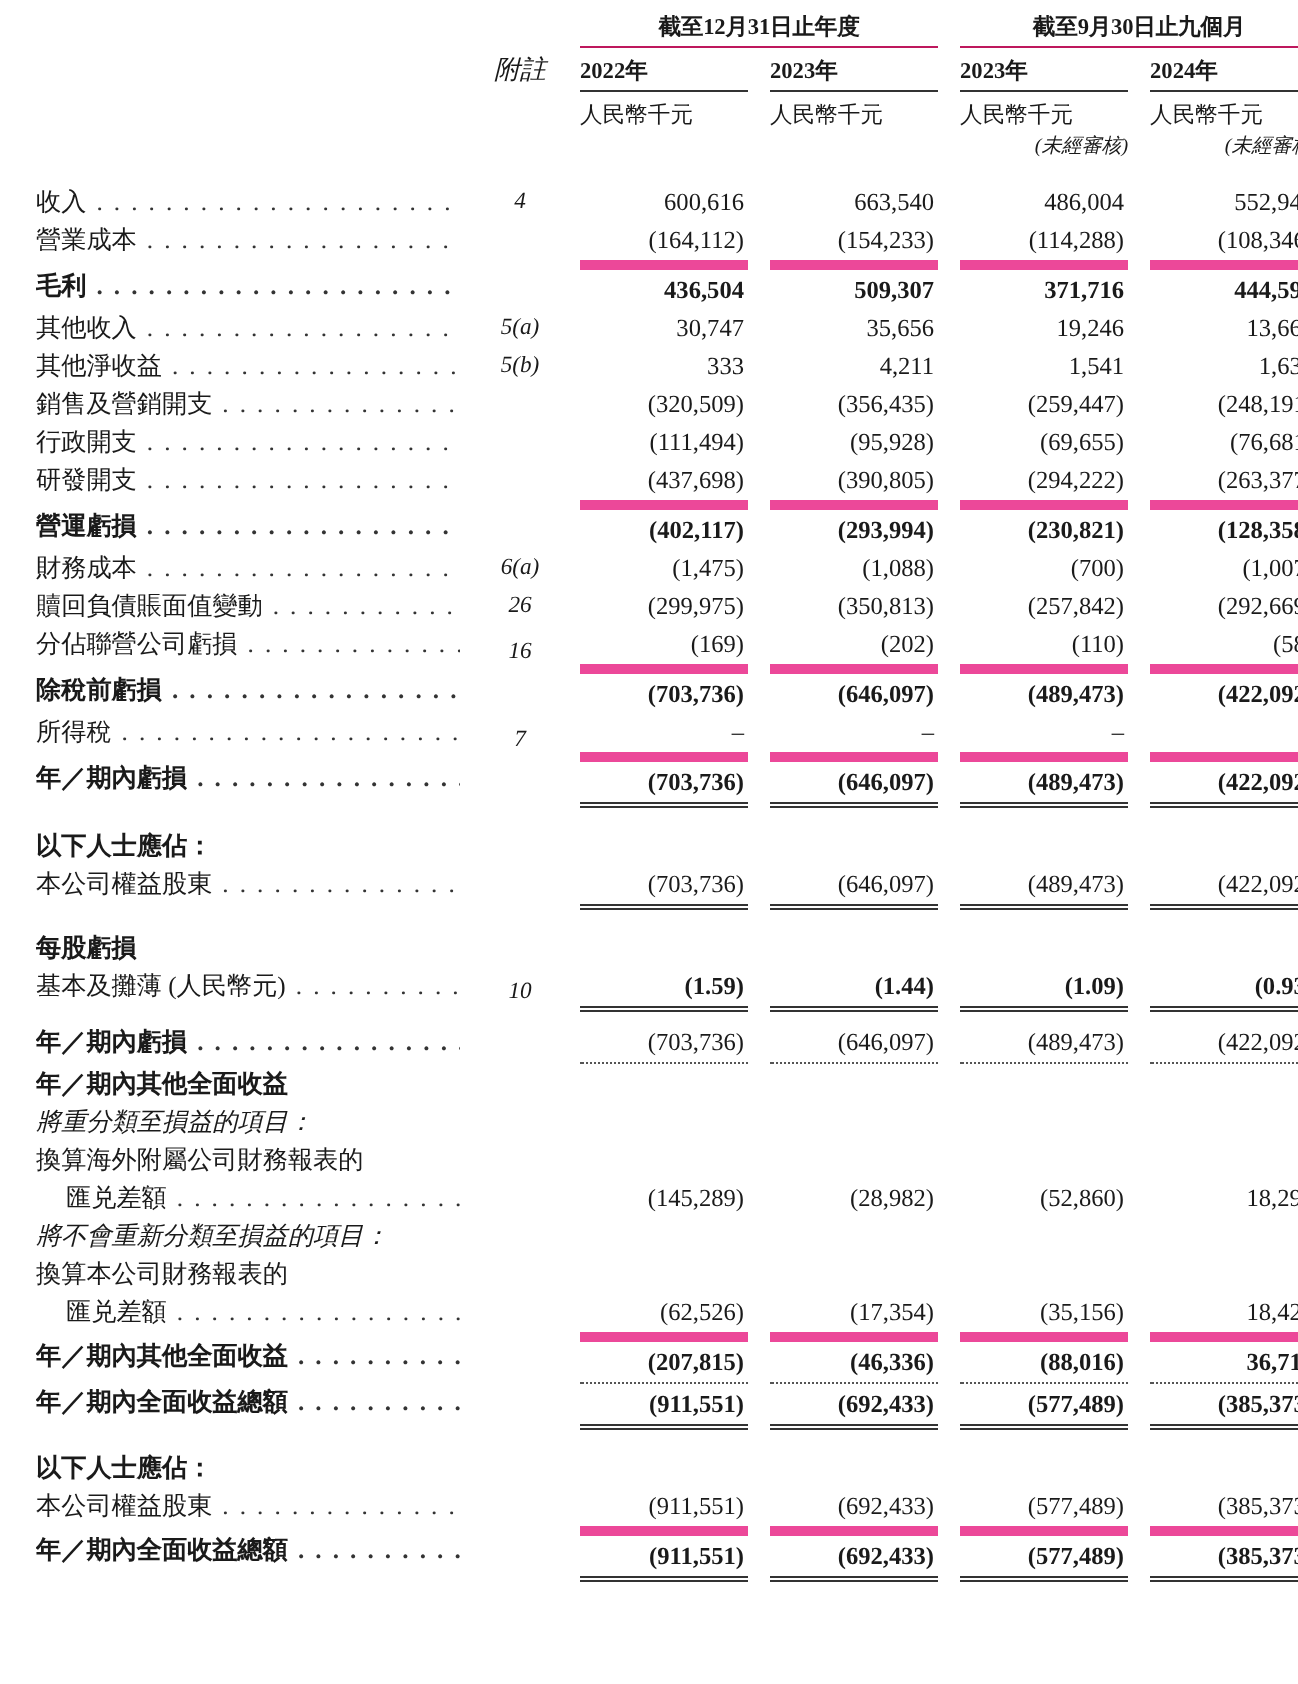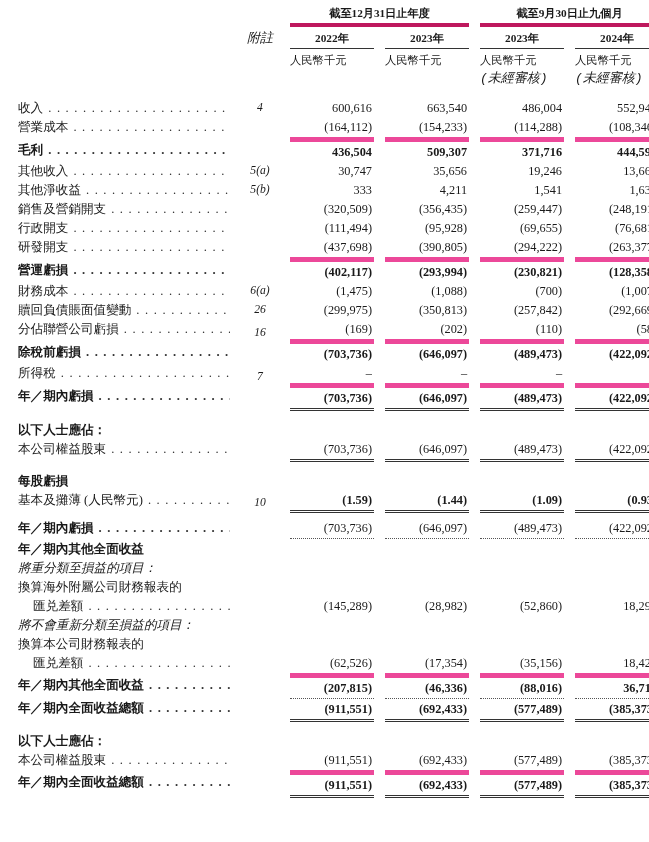--- a/index.html
+++ b/index.html
@@ -43,46 +43,44 @@
     vertical-align: bottom;
     font-weight: normal;
   }
 
   
   .hdr-span {
     text-align: center;
     font-size: 11.3px;
     font-weight: bold;
     padding-bottom: 2px;
-    border-bottom: 4px solid #be185d;
+    border-bottom: 1px solid #be185d;
     white-space: nowrap;
     letter-spacing: -0.1px;
   }
   .hdr-year {
-    text-align: center;
     font-size: 11.3px;
     font-weight: bold;
     padding-top: 4px;
     padding-bottom: 2px;
     border-bottom: 1px solid #333;
     white-space: nowrap;
   }
   .hdr-unit {
     font-size: 11.3px;
     padding-top: 4px;
     white-space: nowrap;
   }
   .hdr-unit2 {
-    text-align: left;
-    font-size: 13px;
+    text-align: right;
+    font-size: 10px;
     font-style: italic;
     padding-top: 1px;
     padding-bottom: 2px;
     white-space: nowrap;
-    font-family: Liberation Mono, monospace;
   }
   .hdr-note {
     text-align: center;
     font-size: 13px;
     font-style: italic;
     vertical-align: bottom;
     padding-bottom: 2px;
     white-space: nowrap;
   }
 

